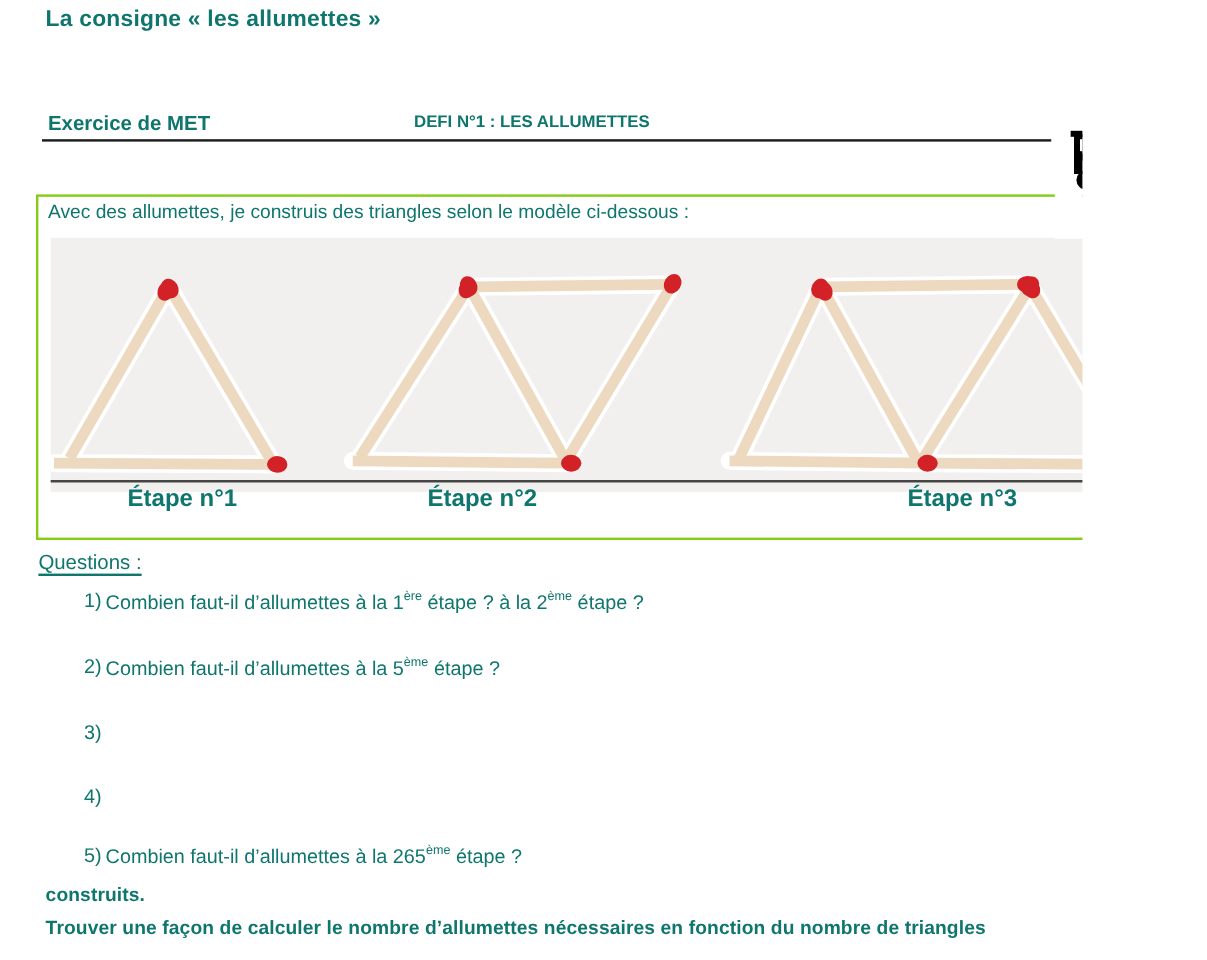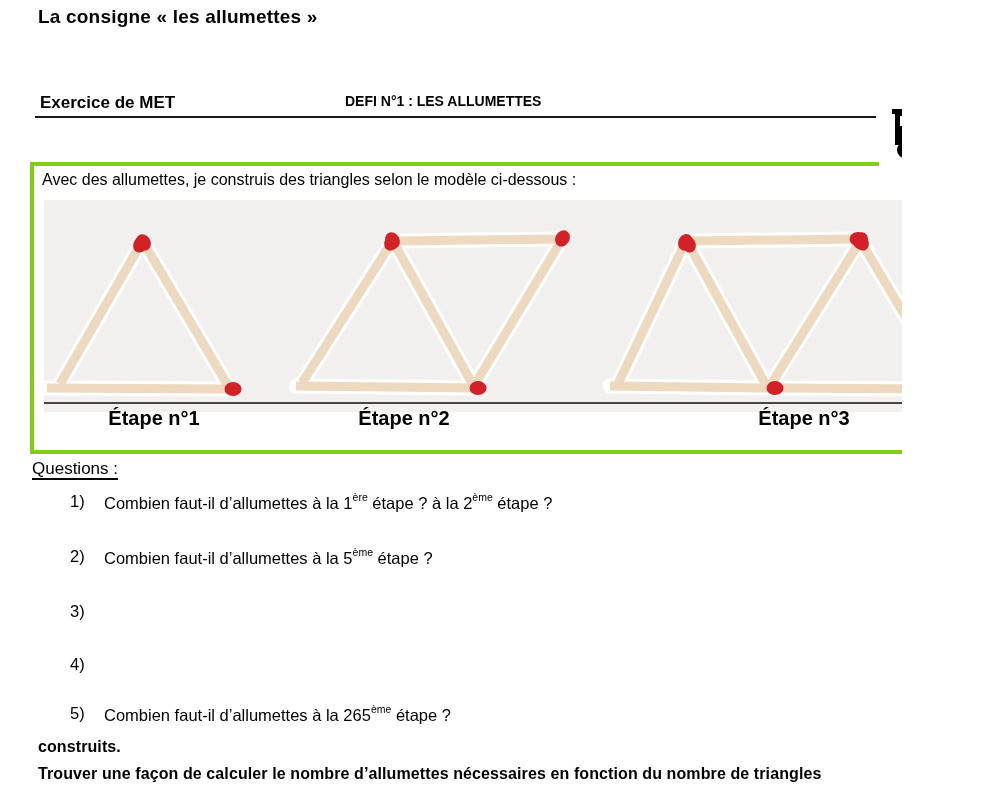--- a/index.html
+++ b/index.html
@@ -1,34 +1,34 @@
 <!DOCTYPE html>
 <html><head>
 <meta charset="utf-8">
 <style>
   html,body{margin:0;padding:0;background:#fff;}
   .page{position:relative;width:902px;height:800px;background:#ffffff;overflow:hidden;
-        font-family:"Liberation Sans",sans-serif;color:#000000;}
+        font-family:"Liberation Sans",sans-serif;color:#0f766e;}
   .abs{position:absolute;}
   .page-title{left:38px;top:6px;font-size:19px;font-weight:bold;letter-spacing:.2px;}
   .hdr-left{left:40px;top:93px;font-size:17px;font-weight:bold;}
   .hdr-center{left:345px;top:93px;font-size:14px;font-weight:bold;}
   .hdr-line{left:35px;top:116px;width:841px;height:2px;background:#1a1a1a;}
   .train{left:892px;top:100px;width:70px;height:60px;z-index:6;}
-  .model-box{left:30px;top:162px;width:946px;height:284px;border:4px solid #84cc16;z-index:1;}
+  .model-box{left:30px;top:162px;width:946px;height:284px;border:2px solid #84cc16;z-index:1;}
   .border-gap{left:879px;top:149px;width:127px;height:50px;background:#ffffff;z-index:3;}
   .instruction{left:8px;top:5px;font-size:16px;}
   .photo{left:10px;top:34px;width:918px;height:212px;}
   .caption{top:241px;font-size:20px;font-weight:bold;transform:translateX(-50%);white-space:nowrap;}
   .cap1{left:120px;} .cap2{left:370px;} .cap3{left:770px;}
   .q-heading{left:32px;top:459px;font-size:17px;font-weight:normal;text-decoration:underline;
              text-decoration-thickness:2px;text-underline-offset:4px;}
   .q-item{left:0;width:1006px;height:24px;}
   .q-num{position:absolute;left:70px;font-size:16.5px;}
-  .q-text{position:absolute;left:104px;font-size:16.5px;white-space:pre;}
+  .q-text{position:absolute;left:88px;font-size:16.5px;white-space:pre;}
   .q-text sup{font-size:10.5px;position:relative;top:-1px;vertical-align:super;letter-spacing:0;}
   .footer-text{left:38px;top:733px;font-size:16px;font-weight:bold;line-height:27px;letter-spacing:.1px;}
 </style>
 </head>
 <body>
 
 <div class="page">
 
   <div class="abs page-title">La consigne « les allumettes »</div>
 

